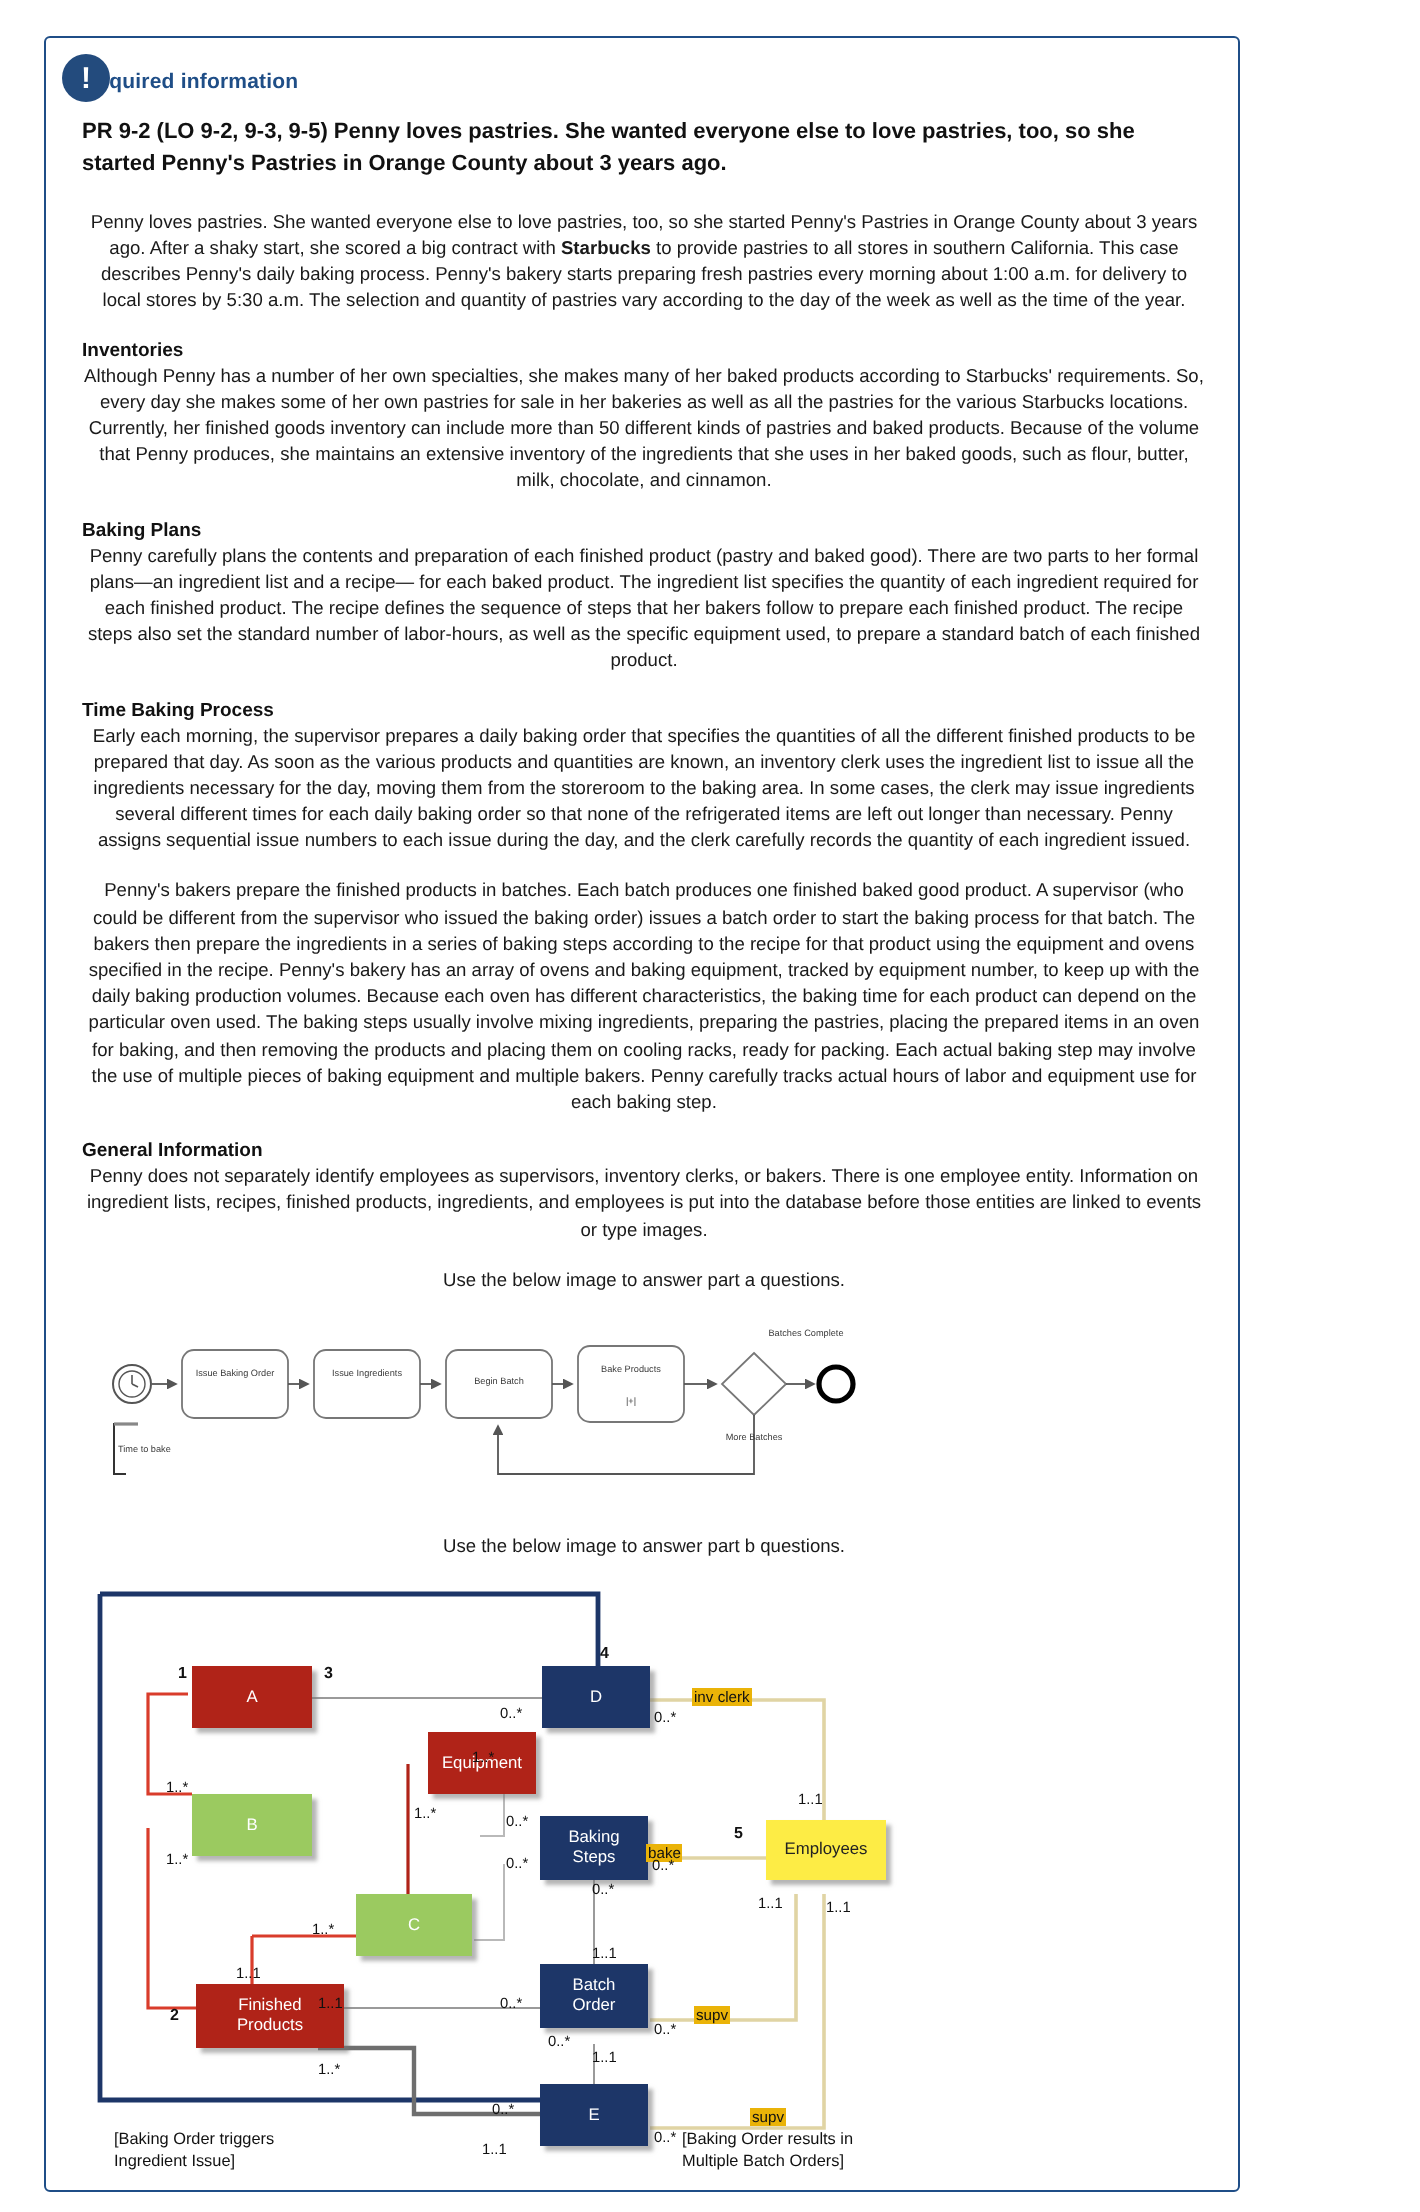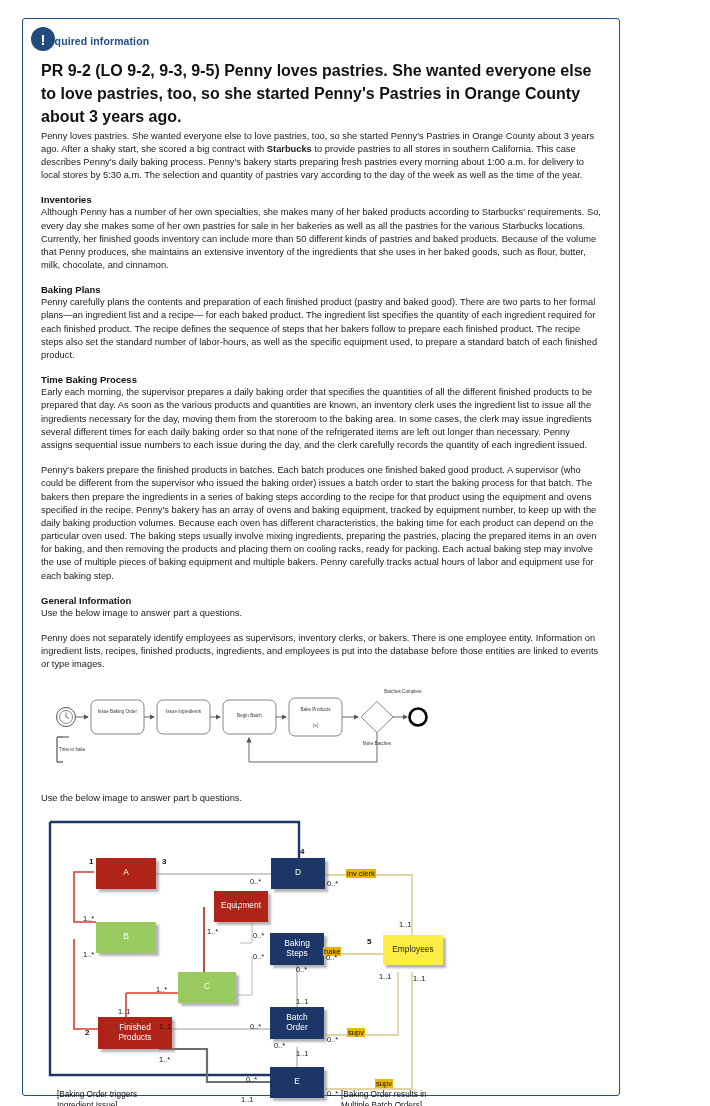--- a/index.html
+++ b/index.html
@@ -25,25 +25,25 @@
     z-index:5;
   }
 
   .content{position:absolute;left:18px;top:16px;width:562px;}
 
   .req-title{
     color:#1f4e87;font-weight:bold;font-size:10.5px;margin:0 0 12px 0;
     letter-spacing:.1px;
   }
   .prompt-title{
-    font-weight:bold;font-size:16px;line-height:1.45;margin:0 0 1px 0;color:#111;
+    font-weight:bold;font-size:11px;line-height:1.45;margin:0 0 14px 0;color:#111;
   }
   p.body{
     font-size:9.3px;line-height:1.42;margin:0 0 12px 0;color:#1a1a1a;
-    text-align:left;
+    text-align:center;
   }
   .sec-head{
     font-weight:bold;font-size:9.5px;margin:0 0 1px 0;color:#111;
   }
   b.em{font-weight:bold;}
 
   
   .bpmn{position:relative;width:400px;height:90px;margin:6px 0 0 6px;}
   .bpmn svg{position:absolute;left:0;top:0;}
   .bpmn .lbl{
@@ -102,23 +102,23 @@
 
       <div class="sec-head">Baking Plans</div>
       <p class="body">Penny carefully plans the contents and preparation of each finished product (pastry and baked good). There are two parts to her formal plans—an ingredient list and a recipe— for each baked product. The ingredient list specifies the quantity of each ingredient required for each finished product. The recipe defines the sequence of steps that her bakers follow to prepare each finished product. The recipe steps also set the standard number of labor-hours, as well as the specific equipment used, to prepare a standard batch of each finished product.</p>
 
       <div class="sec-head">Time Baking Process</div>
       <p class="body">Early each morning, the supervisor prepares a daily baking order that specifies the quantities of all the different finished products to be prepared that day. As soon as the various products and quantities are known, an inventory clerk uses the ingredient list to issue all the ingredients necessary for the day, moving them from the storeroom to the baking area. In some cases, the clerk may issue ingredients several different times for each daily baking order so that none of the refrigerated items are left out longer than necessary. Penny assigns sequential issue numbers to each issue during the day, and the clerk carefully records the quantity of each ingredient issued.</p>
 
       <p class="body">Penny's bakers prepare the finished products in batches. Each batch produces one finished baked good product. A supervisor (who could be different from the supervisor who issued the baking order) issues a batch order to start the baking process for that batch. The bakers then prepare the ingredients in a series of baking steps according to the recipe for that product using the equipment and ovens specified in the recipe. Penny's bakery has an array of ovens and baking equipment, tracked by equipment number, to keep up with the daily baking production volumes. Because each oven has different characteristics, the baking time for each product can depend on the particular oven used. The baking steps usually involve mixing ingredients, preparing the pastries, placing the prepared items in an oven for baking, and then removing the products and placing them on cooling racks, ready for packing. Each actual baking step may involve the use of multiple pieces of baking equipment and multiple bakers. Penny carefully tracks actual hours of labor and equipment use for each baking step.</p>
 
       <div class="sec-head">General Information</div>
+      <p class="body">Penny does not separately identify employees as supervisors, inventory clerks, or bakers. There is one employee entity. Information on ingredient lists, recipes, finished products, ingredients, and employees is put into the database before those entities are linked to events or type images.</p>
+
       <p class="body">Use the below image to answer part a questions.</p>
-
-      <p class="body">Penny does not separately identify employees as supervisors, inventory clerks, or bakers. There is one employee entity. Information on ingredient lists, recipes, finished products, ingredients, and employees is put into the database before those entities are linked to events or type images.</p>
 
       <div class="bpmn">
         <svg width="400" height="90" viewBox="0 0 400 90">
           <defs>
             <marker id="ar" markerWidth="6" markerHeight="6" refX="5" refY="3" orient="auto">
               <path d="M0,0 L6,3 L0,6 z" fill="#555"></path>
             </marker>
           </defs>
 
           <circle cx="19" cy="33" r="9.5" fill="#fff" stroke="#555" stroke-width="1"></circle>

